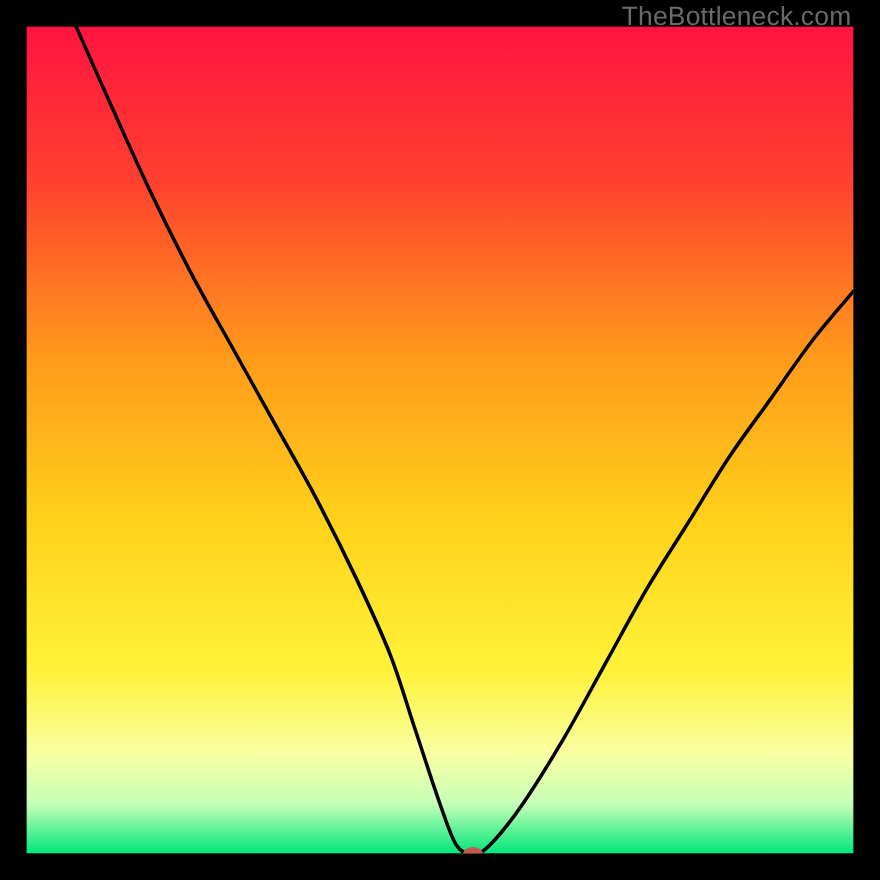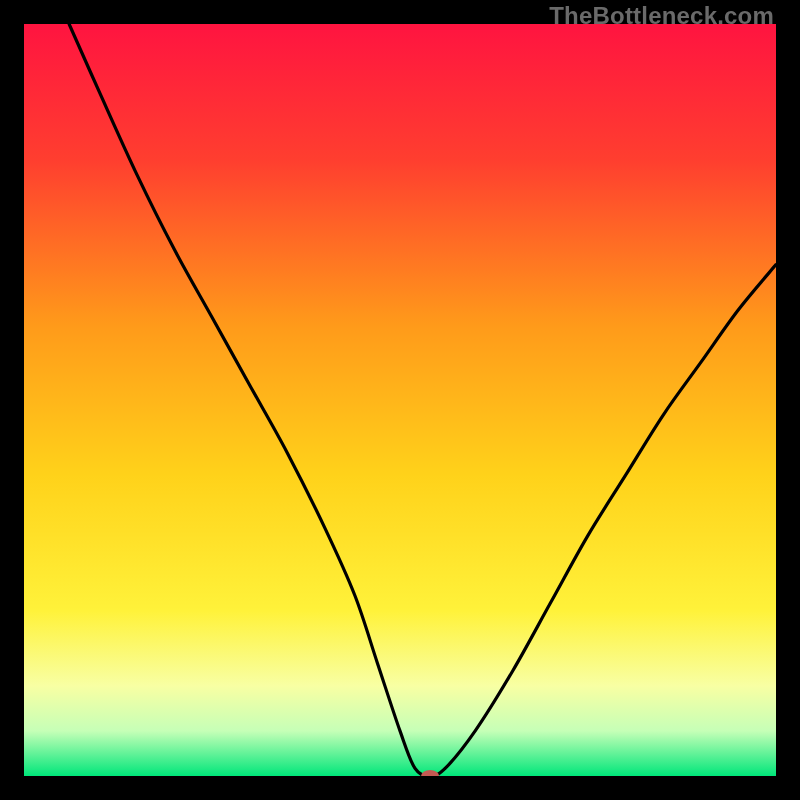--- a/index.html
+++ b/index.html
@@ -25,21 +25,21 @@
     top: 0;
     width: 752px;
     height: 752px;
   }
   .watermark {
     position: absolute;
     top: 2px;
     right: 26px;
     color: #6a6a6a;
     font-size: 24px;
-    font-weight: 700;
+    font-weight: 400;
     letter-spacing: 0.2px;
     user-select: none;
   }
   svg { display: block; }
 </style>
 </head>
 <body>
 
 <div class="watermark">TheBottleneck.com</div>
 

